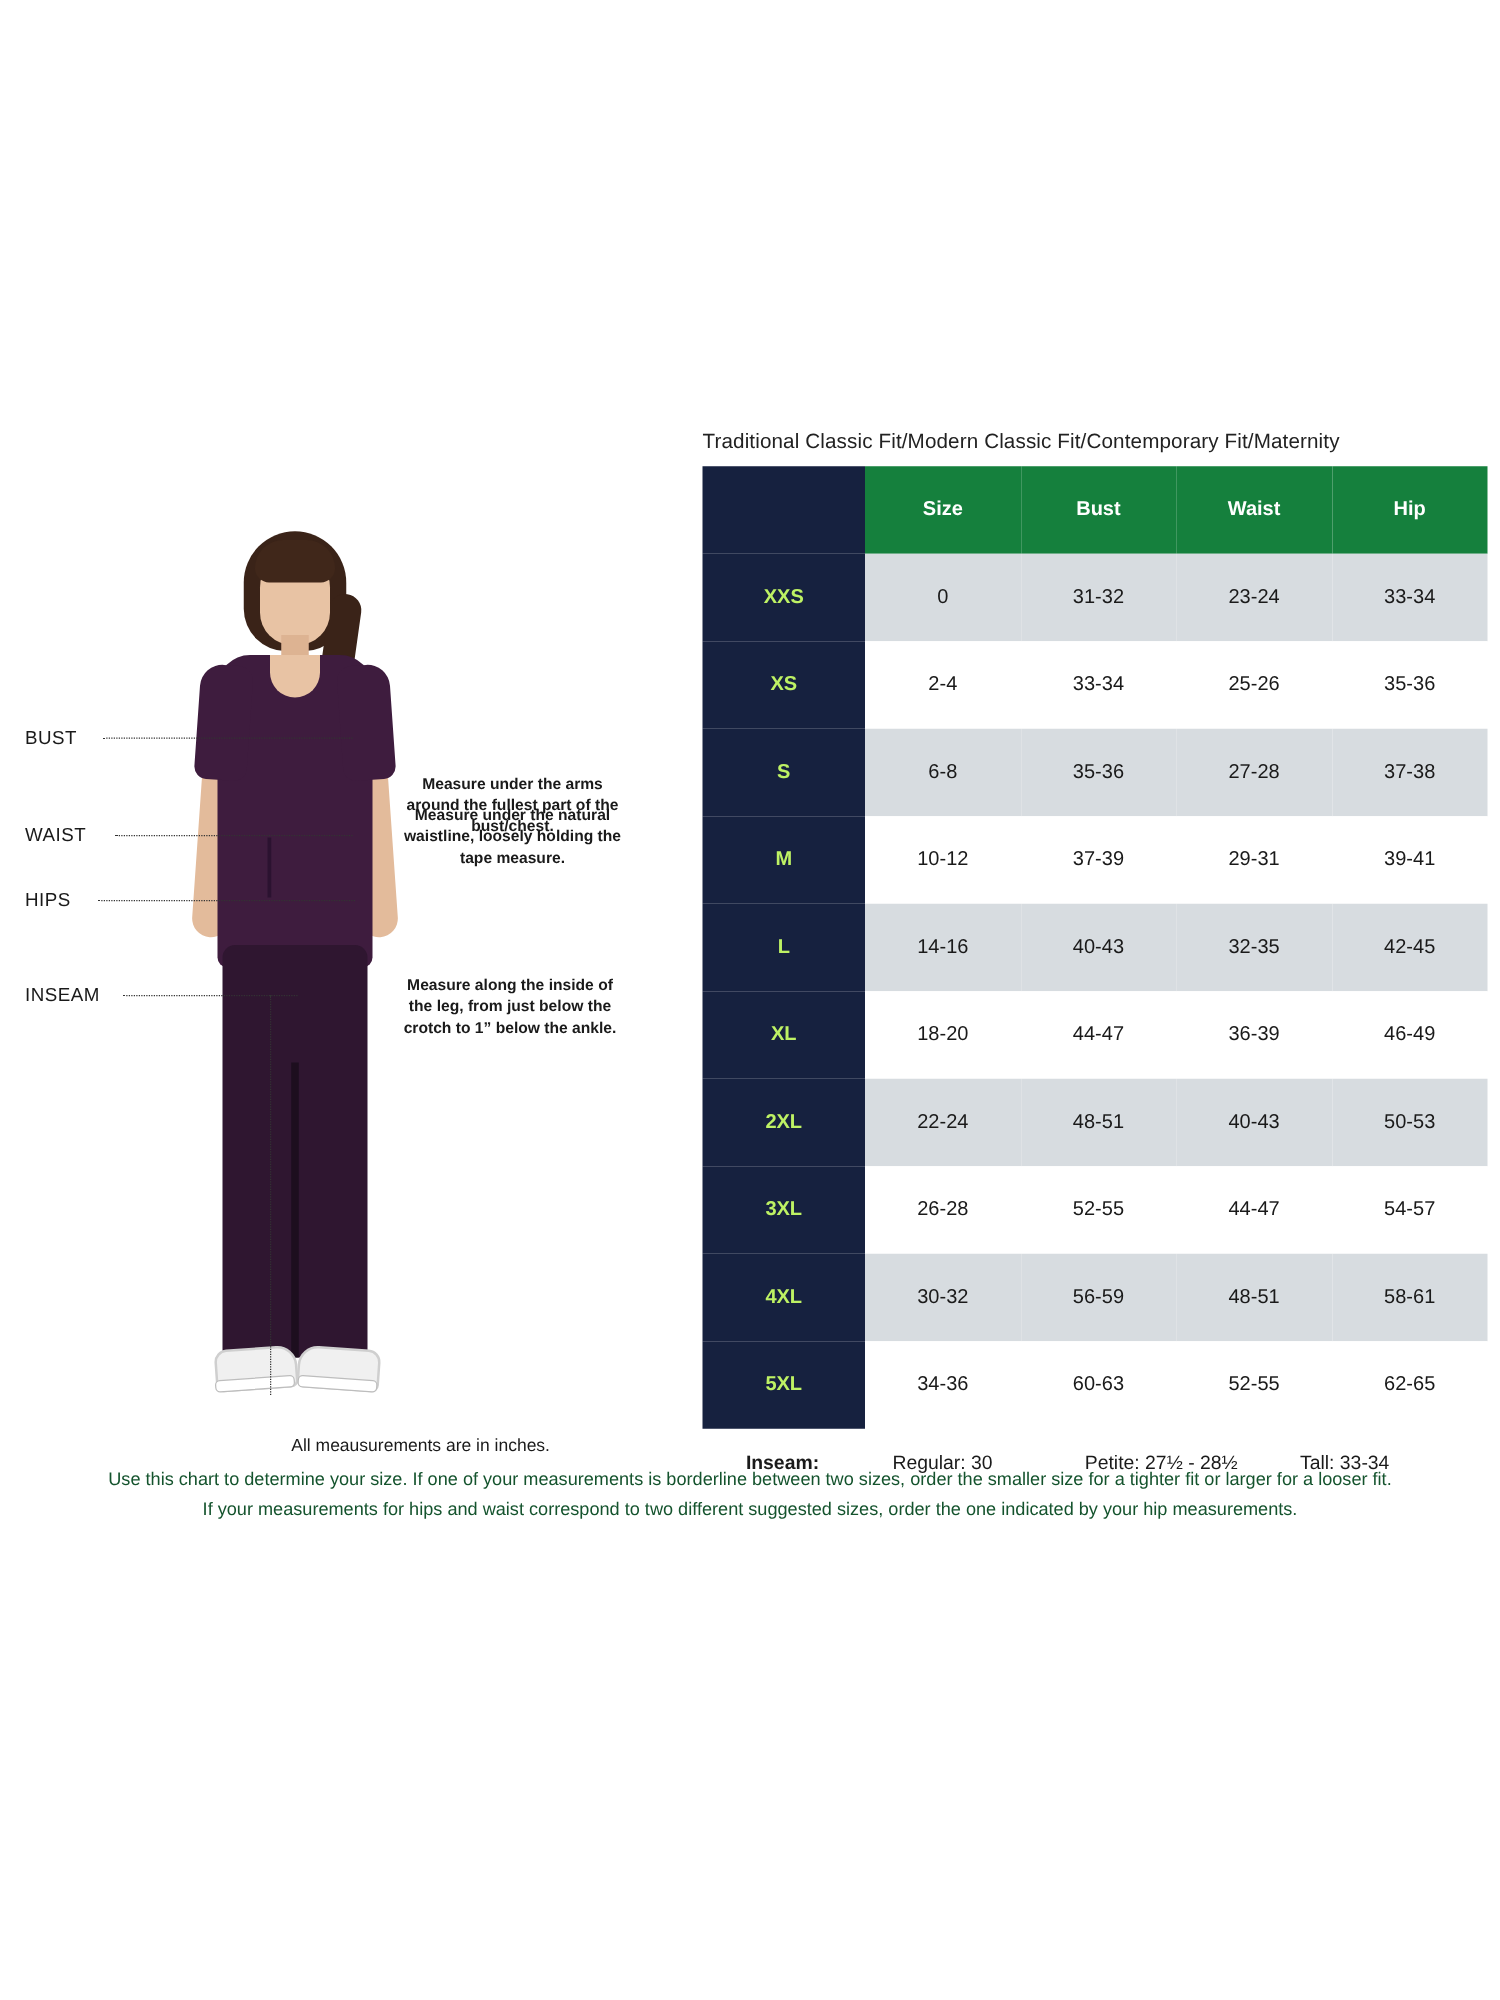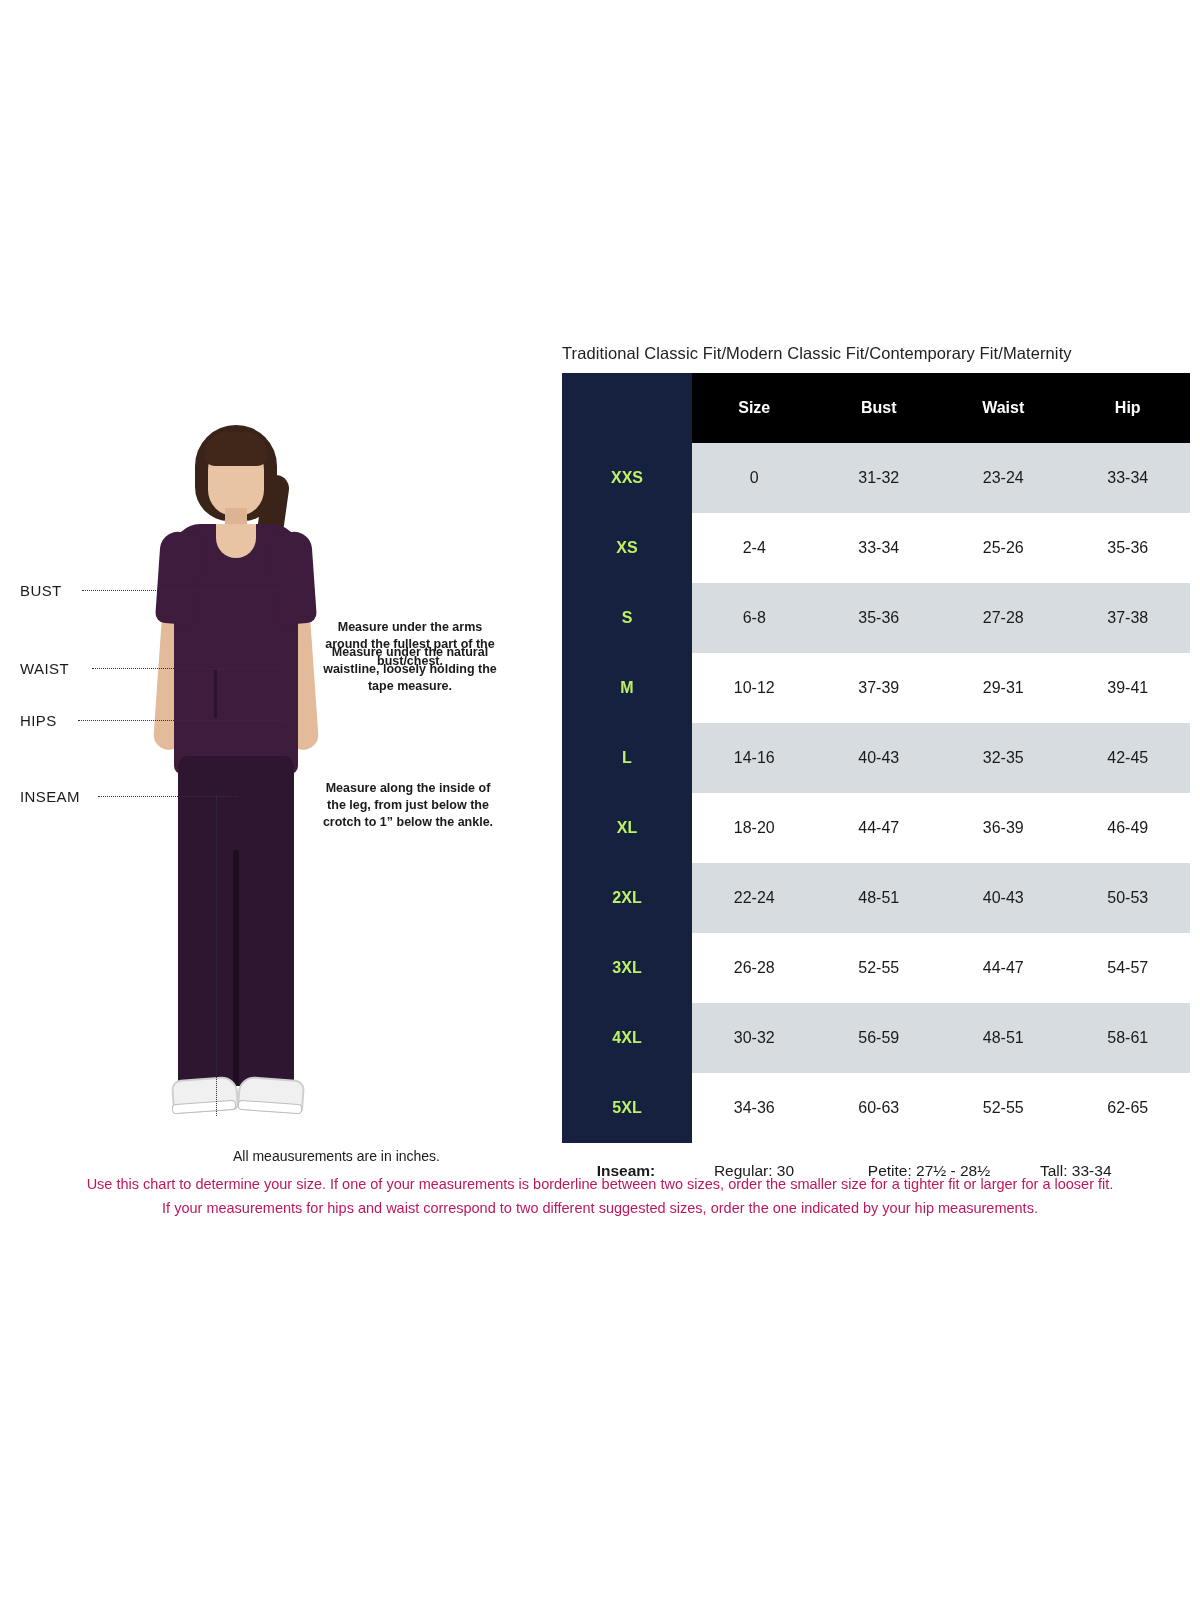--- a/index.html
+++ b/index.html
@@ -205,21 +205,21 @@
     width: 628px;
     table-layout: fixed;
   }
   table.size-chart th, table.size-chart td {
     height: 68px;
     text-align: center;
     vertical-align: middle;
     font-size: 16px;
   }
   thead th {
-    background: #000000;
+    background: #15803d;
     color: #ffffff;
     font-weight: bold;
     height: 38px;
     font-size: 15.5px;
   }
   thead th.corner {
     background: #16213f;
   }
   td.size-cell {
     background: #16213f;
@@ -266,21 +266,21 @@
     color: #1a1a1a;
   }
   #footer-notes {
     position: absolute;
     left: 30px;
     top: 1172px;
     width: 1140px;
     text-align: center;
     font-size: 14.5px;
     line-height: 24px;
-    color: #be185d;
+    color: #14532d;
   }
 </style>
 </head>
 <body>
 
 <div id="figure-panel">
 
   <div id="model">
     <div class="m-hair-back"></div>
     <div class="m-pony"></div>

